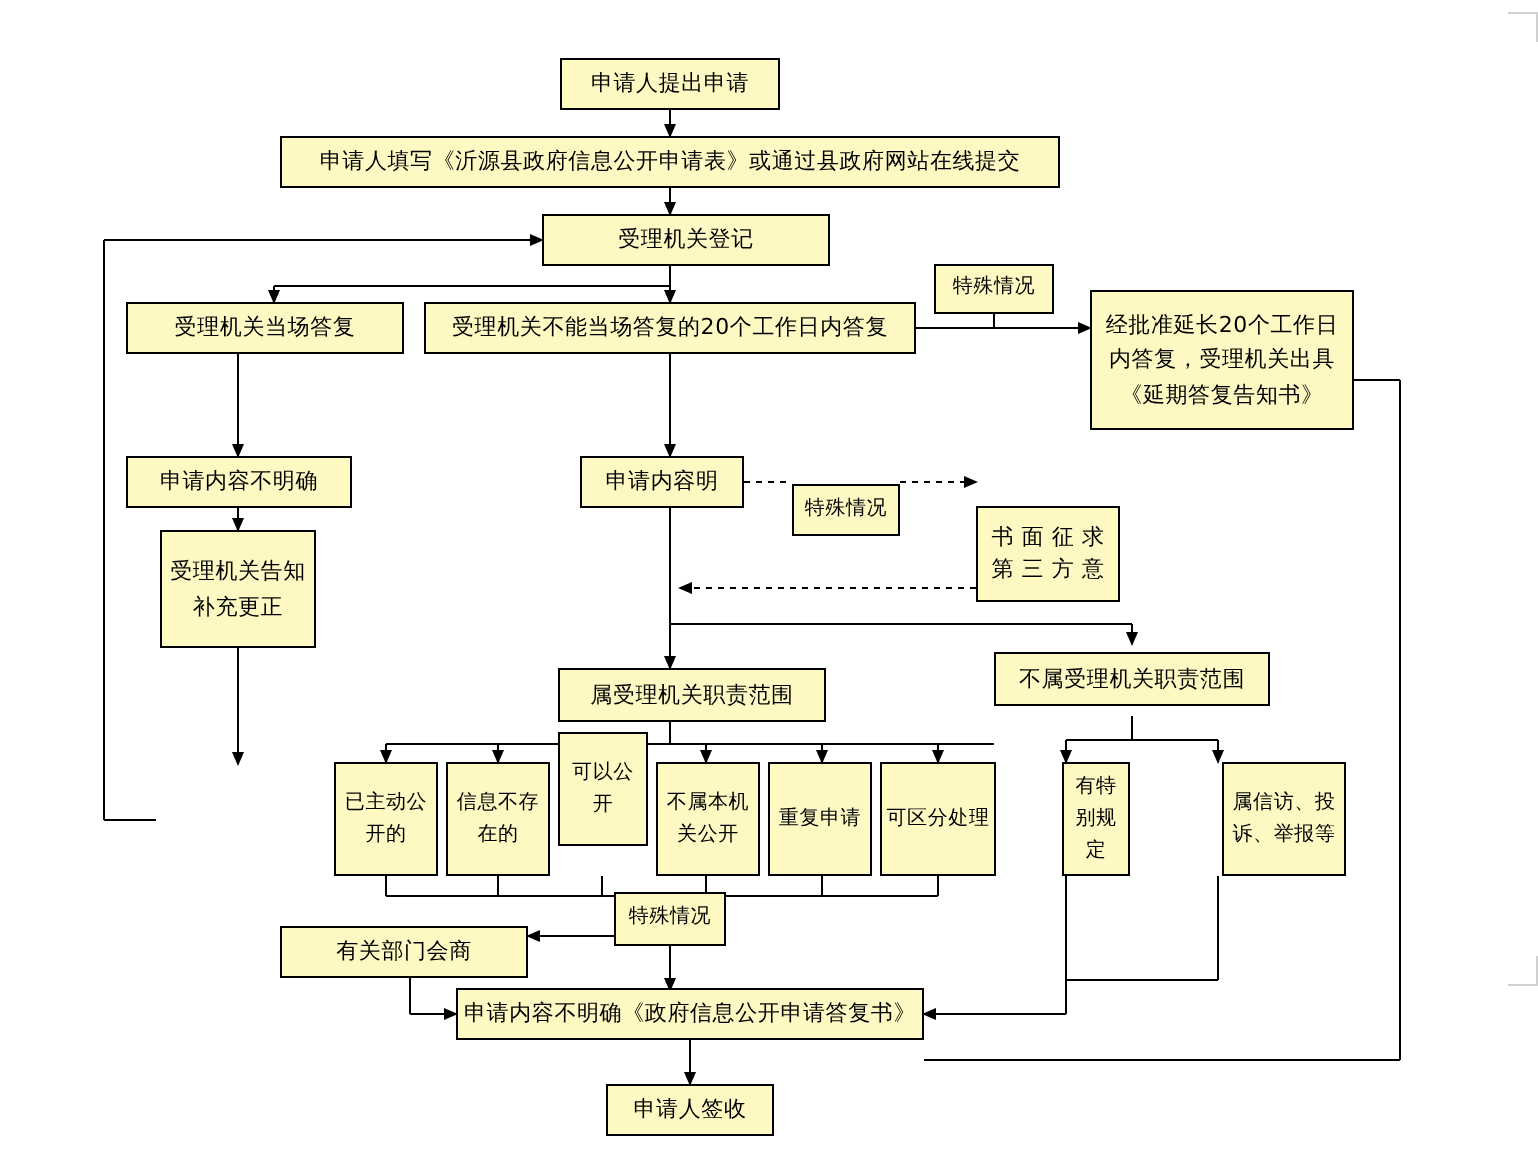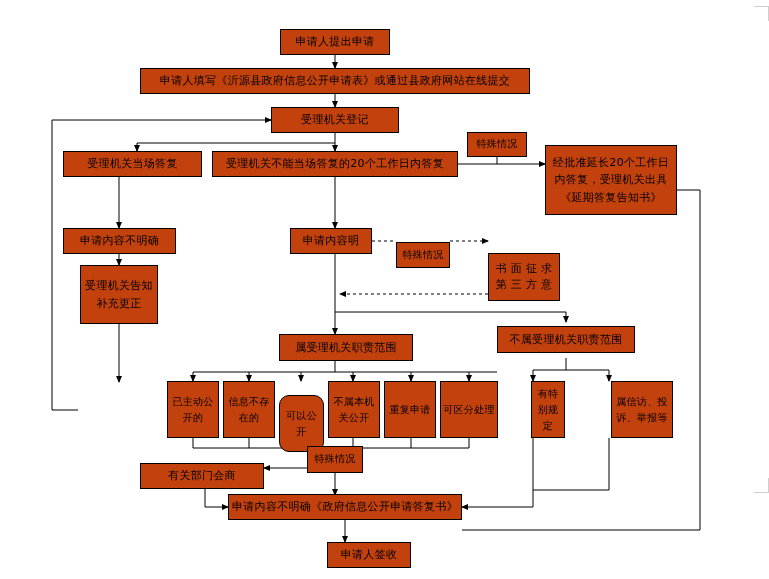--- a/index.html
+++ b/index.html
@@ -14,21 +14,21 @@
     position: relative;
     width: 769px;
     height: 579px;
     overflow: hidden;
     background: #ffffff;
   }
   .node {
     position: absolute;
     box-sizing: border-box;
     border: 1px solid #000000;
-    background: #c2410c;
+    background: #fef9c3;
     color: #000000;
     font-size: 11px;
     line-height: 1.25;
     text-align: center;
     display: flex;
     align-items: center;
     justify-content: center;
     padding: 1px 2px;
     white-space: pre-line;
     letter-spacing: 0.3px;
@@ -140,21 +140,21 @@
     <line x1="609" y1="490" x2="533" y2="490" stroke="#000" stroke-width="1"></line>
     <line x1="533" y1="507" x2="462" y2="507" stroke="#000" stroke-width="1" marker-end="url(#arrow)"></line>
 
     <line x1="345" y1="520" x2="345" y2="542" stroke="#000" stroke-width="1" marker-end="url(#arrow)"></line>
   </svg>
 
   <div class="node" style="left:280px; top:29px; width:110px; height:26px;">申请人提出申请</div>
 
   <div class="node" style="left:140px; top:68px; width:390px; height:26px;">申请人填写《沂源县政府信息公开申请表》或通过县政府网站在线提交</div>
 
-  <div class="node" style="left:271px; top:107px; width:128px; height:26px;">受理机关登记</div>
+  <div class="node" style="left:271px; top:107px; width:144px; height:26px;">受理机关登记</div>
 
   <div class="node" style="left:63px; top:151px; width:139px; height:26px;">受理机关当场答复</div>
 
   <div class="node" style="left:212px; top:151px; width:246px; height:26px;">受理机关不能当场答复的20个工作日内答复</div>
 
   <div class="node small" style="left:467px; top:132px; width:60px; height:25px;">特殊情况</div>
 
   <div class="node" style="left:545px; top:145px; width:132px; height:70px; line-height:1.6;">经批准延长20个工作日内答复，受理机关出具《延期答复告知书》</div>
 
   <div class="node" style="left:63px; top:228px; width:113px; height:26px;">申请内容不明确</div>
@@ -169,36 +169,36 @@
 
   <div class="node" style="left:279px; top:334px; width:134px; height:27px;">属受理机关职责范围</div>
 
   <div class="node" style="left:497px; top:326px; width:138px; height:27px;">不属受理机关职责范围</div>
 
 
   <div class="node small" style="left:167px; top:381px; width:52px; height:57px; line-height:1.6;">已主动公开的</div>
 
   <div class="node small" style="left:223px; top:381px; width:52px; height:57px; line-height:1.6;">信息不存在的</div>
 
-  <div class="node small" style="left:279px; top:395px; width:45px; height:57px; line-height:1.6;border-radius:10px;">可以公开</div>
+  <div class="node small" style="left:279px; top:366px; width:45px; height:57px; line-height:1.6;">可以公开</div>
 
   <div class="node small" style="left:328px; top:381px; width:52px; height:57px; line-height:1.6;">不属本机关公开</div>
 
   <div class="node small" style="left:384px; top:381px; width:52px; height:57px; line-height:1.6;">重复申请</div>
 
   <div class="node small" style="left:440px; top:381px; width:58px; height:57px; line-height:1.6;">可区分处理</div>
 
   <div class="node small" style="left:531px; top:381px; width:34px; height:57px; line-height:1.6;">有特别规定</div>
 
   <div class="node small" style="left:568px; top:381px; width:62px; height:57px; line-height:1.6;margin-left:43px;">属信访、投诉、举报等</div>
 
   <div class="node small" style="left:307px; top:446px; width:56px; height:27px;">特殊情况</div>
 
   <div class="node" style="left:140px; top:463px; width:124px; height:26px;">有关部门会商</div>
 
   <div class="node" style="left:228px; top:494px; width:234px; height:26px;">申请内容不明确《政府信息公开申请答复书》</div>
 
-  <div class="node" style="left:303px; top:542px; width:84px; height:26px;margin-left:24px;">申请人签收</div>
+  <div class="node" style="left:303px; top:542px; width:84px; height:26px;">申请人签收</div>
 
   <div class="corner" style="right:0px; top:6px;"></div>
   <div class="corner" style="right:0px; bottom:86px; border-top:none; border-bottom:1px solid #cfcfcf;"></div>
 
 </div>
 
 </body></html>

